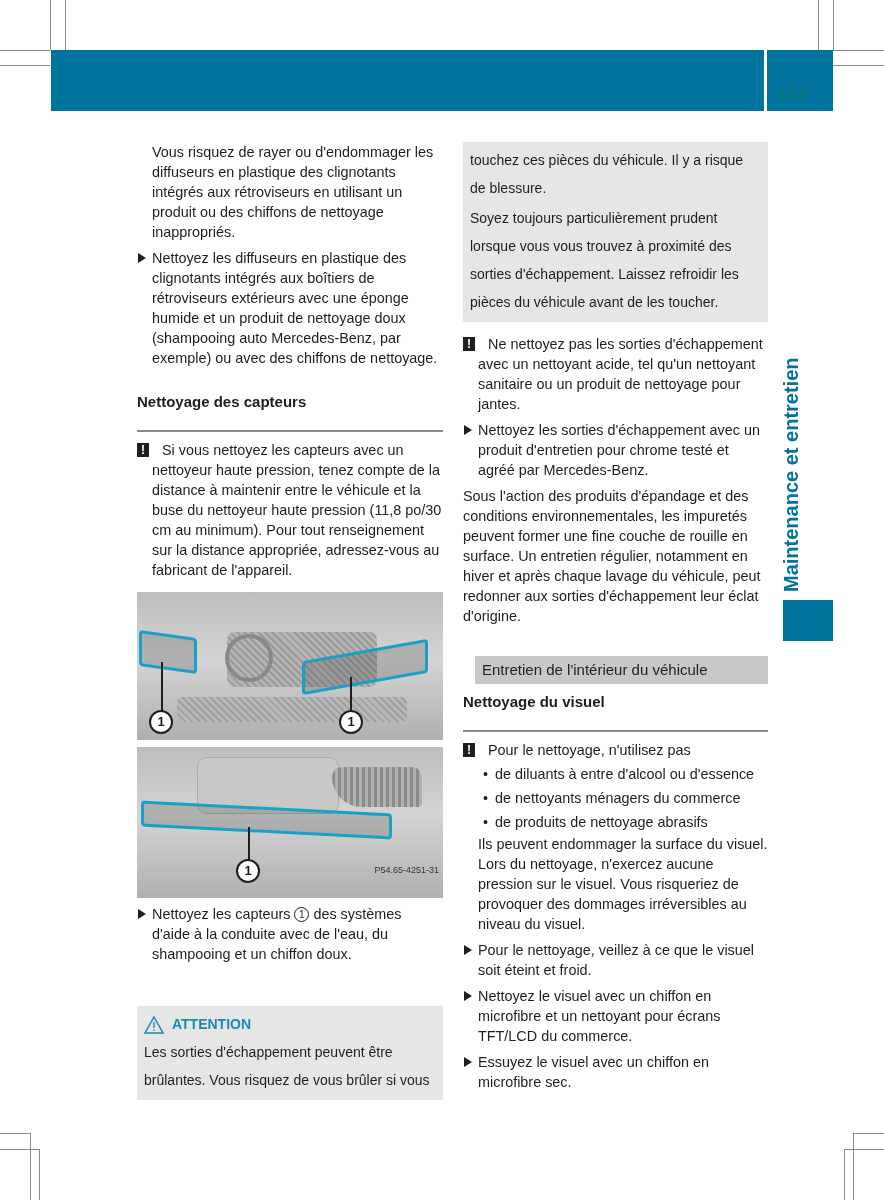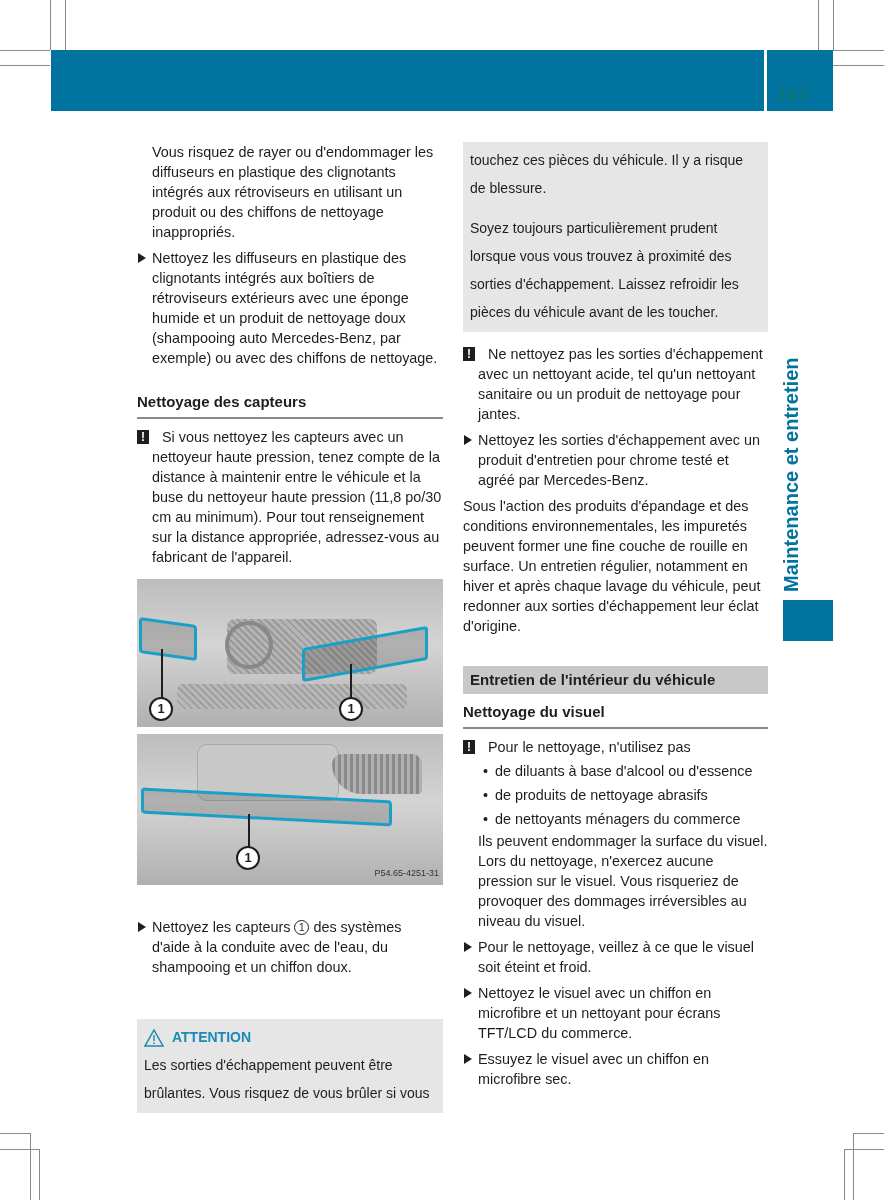--- a/index.html
+++ b/index.html
@@ -20,32 +20,32 @@
   .col-right { left:463px; top:142px; width:305px; }
   p { margin:0; }
   .indent { padding-left:15px; }
   .bullet { position:relative; padding-left:15px; margin-top:6px; }
   .bullet .tri { position:absolute; left:1px; top:5px; width:0; height:0;
                  border-left:8px solid #1e1e1e; border-top:5px solid transparent; border-bottom:5px solid transparent; }
   .warn { position:relative; padding-left:15px; margin-top:6px; }
   .warn .ex { position:absolute; left:0; top:3px; width:12px; height:14px; background:#1e1e1e; color:#fff;
               font-size:12px; font-weight:bold; line-height:14px; text-align:center; }
   .warn .first { padding-left:10px; }
-  h3 { margin:0; font-size:15px; font-weight:bold; padding-bottom:5px; border-bottom:2px solid #8a8a8a; }
+  h3 { margin:0; font-size:15px; font-weight:bold; padding-bottom:18px; border-bottom:2px solid #8a8a8a; }
   .graybox { background:#e6e6e6; padding:4px 7px 6px 7px; font-size:14px; line-height:28px; }
-  .section-bar { background:#c8c8c8; font-weight:bold; font-size:15px; padding:4px 7px; }
+  .section-bar { background:#c8c8c8; font-weight:normal; font-size:15px; padding:4px 7px;margin-left:12px; }
   .dot { padding-left:17px; position:relative; margin-top:4px; }
   .dot:before { content:"•"; position:absolute; left:5px; }
   .figure { position:relative; margin-top:12px; width:306px; height:306px; }
   .img { position:absolute; left:0; width:306px; background:linear-gradient(180deg,#bdbdbd,#d4d4d4 45%,#b0b0b0); overflow:hidden; }
   .callout { position:absolute; width:20px; height:20px; border:2px solid #1e1e1e; border-radius:50%;
              background:#fff; font-size:13px; font-weight:bold; text-align:center; line-height:20px; }
   .leader { position:absolute; width:2px; background:#1e1e1e; }
   .hl { position:absolute; border:3px solid #1aa0c8; border-radius:4px; background:rgba(70,70,70,0.25); }
-  .figcode { position:absolute; right:4px; bottom:2px; font-size:9px; color:#333; }
+  .figcode { position:absolute; right:4px; bottom:18px; font-size:9px; color:#333; }
   .att-title { color:#1a8ab5; font-weight:bold; font-size:14px; }
   .att-icon { display:inline-block; vertical-align:middle; margin-right:8px; }
   .circnum { display:inline-block; width:13px; height:13px; border:1px solid #1e1e1e; border-radius:50%;
              font-size:10px; line-height:13px; text-align:center; vertical-align:1px; }
 </style>
 </head>
 <body>
 
 <div class="crop" style="left:50px;top:0;width:1px;height:50px;"></div>
 <div class="crop" style="left:65px;top:0;width:1px;height:50px;"></div>
@@ -101,21 +101,21 @@
     <div class="img" style="top:155px;height:151px;">
       <div style="position:absolute;left:60px;top:10px;width:140px;height:55px;background:#c8c8c8;border-radius:10px;border:1px solid #aaa;"></div>
       <div style="position:absolute;left:195px;top:20px;width:90px;height:40px;background:repeating-linear-gradient(90deg,#8a8a8a 0 3px,#b0b0b0 3px 6px);border-radius:10px 10px 4px 30px;"></div>
       <div class="hl" style="left:4px;top:60px;width:245px;height:20px;transform:skewY(3deg);"></div>
       <div class="leader" style="left:111px;top:80px;height:33px;"></div>
       <div class="callout" style="left:99px;top:112px;">1</div>
       <div class="figcode">P54.65-4251-31</div>
     </div>
   </div>
 
-  <div class="bullet" style="margin-top:32px">
+  <div class="bullet" style="margin-top:6px">
     <span class="tri"></span>
     <span>Nettoyez les capteurs</span>
     <span class="circnum">1</span>
     <span>des systèmes d'aide à la conduite avec de l'eau, du shampooing et un chiffon doux.</span>
   </div>
 
   <div style="height:22px"></div>
   <div class="graybox" style="margin-top:20px">
     <div>
       <svg class="att-icon" width="20" height="18" viewBox="0 0 20 18">
@@ -124,42 +124,42 @@
         <rect x="9.3" y="13.5" width="1.4" height="1.5" fill="#1a8ab5"></rect>
       </svg><span class="att-title">ATTENTION</span>
     </div>
     <p>Les sorties d'échappement peuvent être brûlantes. Vous risquez de vous brûler si vous</p>
   </div>
 </div>
 
 <div class="col col-right">
   <div class="graybox">
     <p>touchez ces pièces du véhicule. Il y a risque de blessure.</p>
-    <p style="margin-top:12px">Soyez toujours particulièrement prudent lorsque vous vous trouvez à proximité des sorties d'échappement. Laissez refroidir les pièces du véhicule avant de les toucher.</p>
+    <p style="margin-top:2px">Soyez toujours particulièrement prudent lorsque vous vous trouvez à proximité des sorties d'échappement. Laissez refroidir les pièces du véhicule avant de les toucher.</p>
   </div>
 
   <div class="warn" style="margin-top:12px">
     <span class="ex">!</span>
     <span class="first">Ne nettoyez pas les sorties d'échappement avec un nettoyant acide, tel qu'un nettoyant sanitaire ou un produit de nettoyage pour jantes.</span>
   </div>
   <div class="bullet">
     <span class="tri"></span>
     <span>Nettoyez les sorties d'échappement avec un produit d'entretien pour chrome testé et agréé par Mercedes-Benz.</span>
   </div>
   <p style="margin-top:6px">Sous l'action des produits d'épandage et des conditions environnementales, les impuretés peuvent former une fine couche de rouille en surface. Un entretien régulier, notamment en hiver et après chaque lavage du véhicule, peut redonner aux sorties d'échappement leur éclat d'origine.</p>
 
   <div style="height:30px"></div>
   <div class="section-bar">Entretien de l'intérieur du véhicule</div>
   <h3 style="margin-top:8px">Nettoyage du visuel</h3>
   <div class="warn" style="margin-top:8px">
     <span class="ex">!</span>
     <span class="first">Pour le nettoyage, n'utilisez pas</span>
-    <div class="dot">de diluants à base d'alcool ou d'essence</div>
+    <div class="dot">de diluants à entre d'alcool ou d'essence</div>
+    <div class="dot">de nettoyants ménagers du commerce</div>
     <div class="dot">de produits de nettoyage abrasifs</div>
-    <div class="dot">de nettoyants ménagers du commerce</div>
     <p style="margin-top:2px">Ils peuvent endommager la surface du visuel. Lors du nettoyage, n'exercez aucune pression sur le visuel. Vous risqueriez de provoquer des dommages irréversibles au niveau du visuel.</p>
   </div>
   <div class="bullet">
     <span class="tri"></span>
     <span>Pour le nettoyage, veillez à ce que le visuel soit éteint et froid.</span>
   </div>
   <div class="bullet">
     <span class="tri"></span>
     <span>Nettoyez le visuel avec un chiffon en microfibre et un nettoyant pour écrans TFT/LCD du commerce.</span>
   </div>

